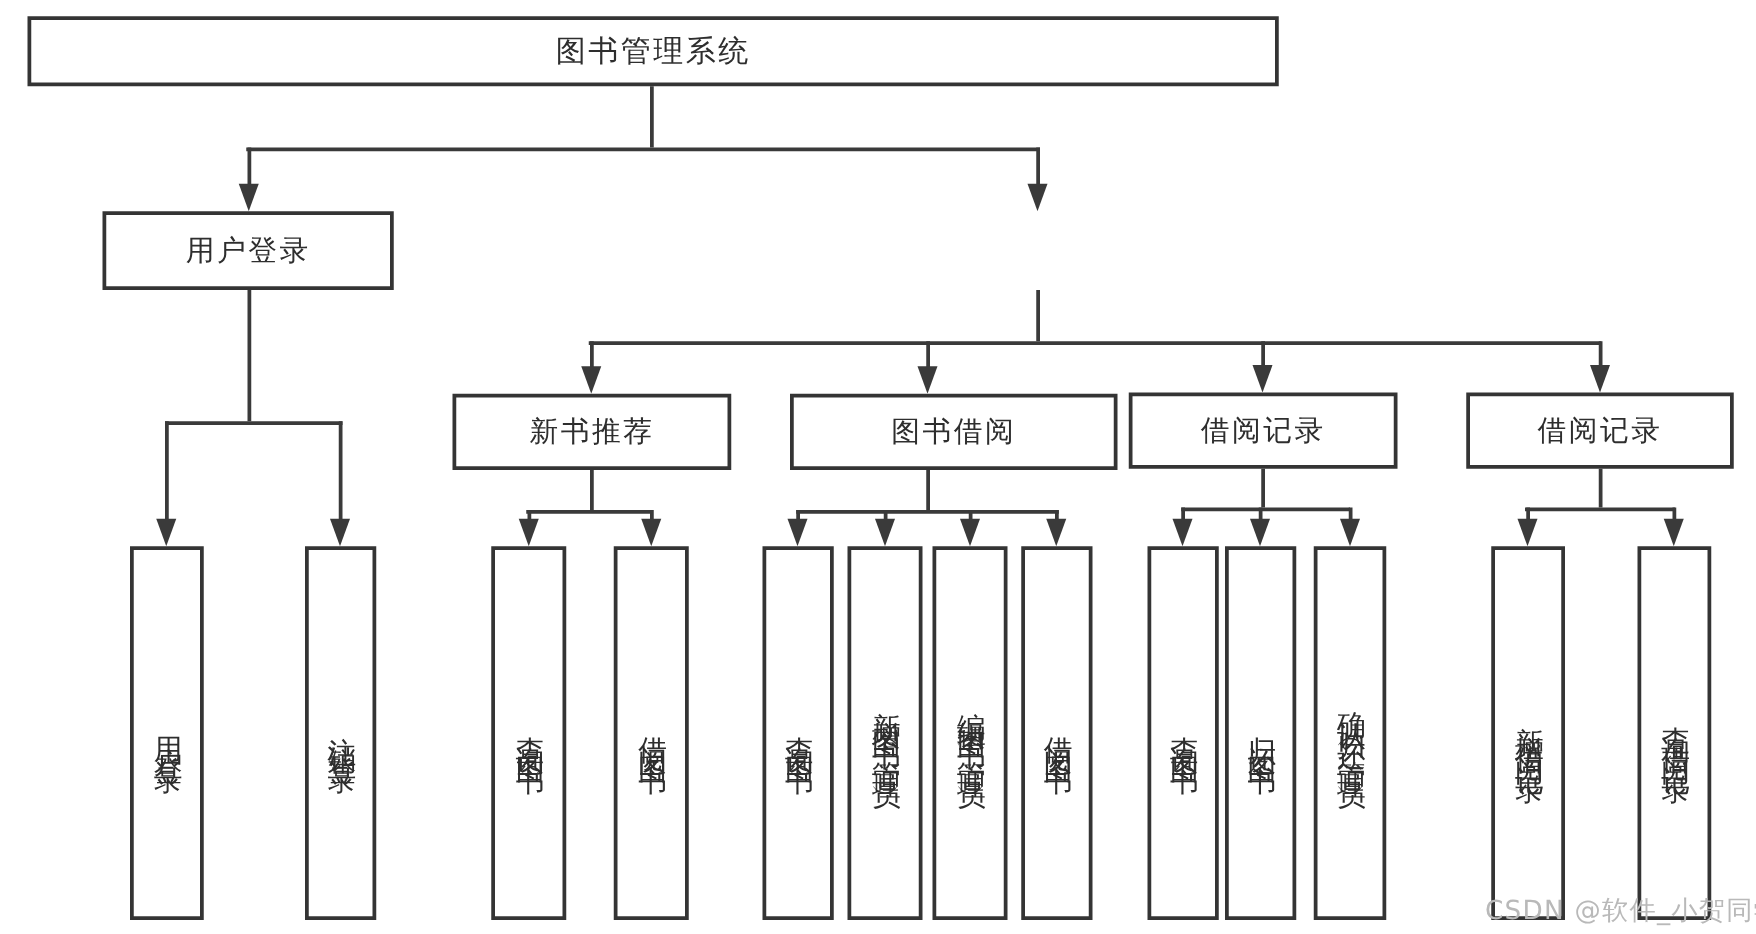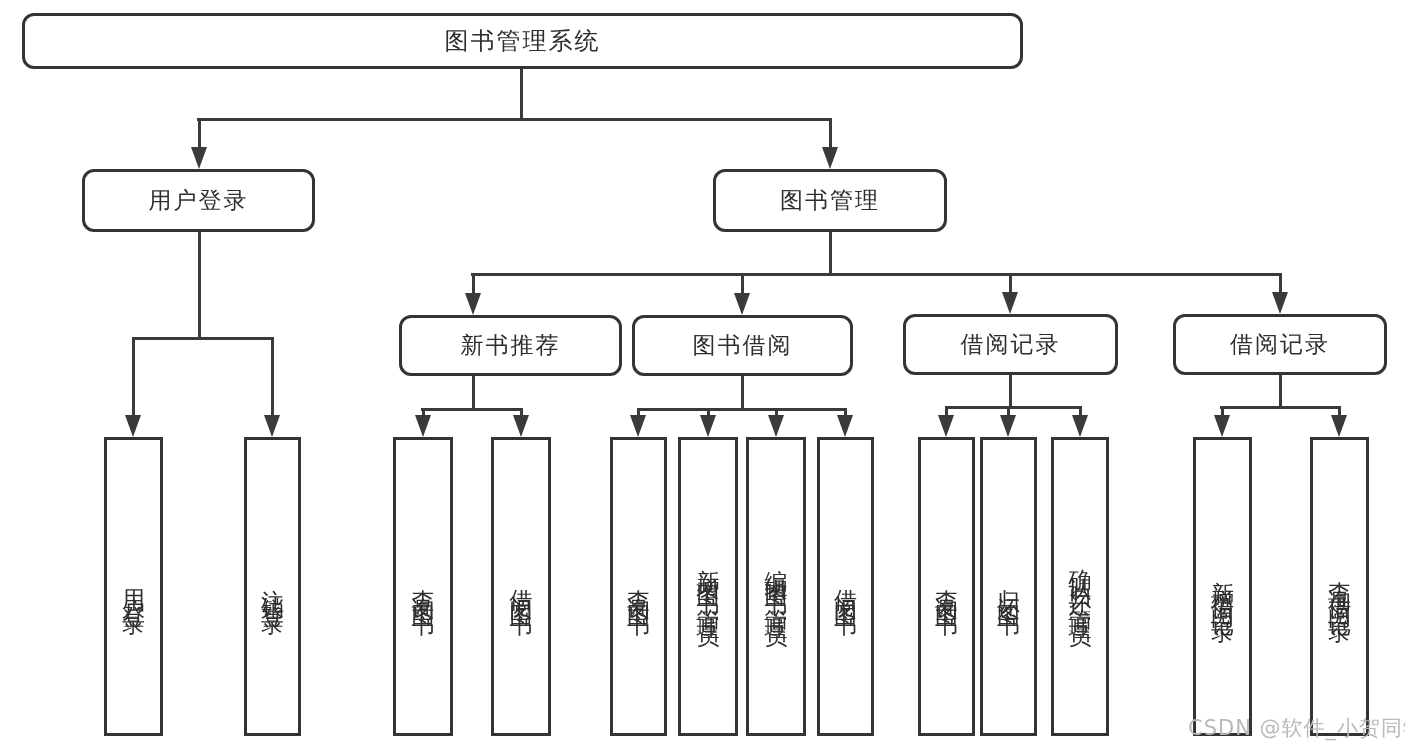--- a/index.html
+++ b/index.html
@@ -6,21 +6,21 @@
     --line:#3a3a3a; --border:#343434; --text:#2e2e2e;
     --watermark:#b9b9b9; --background:#ffffff;
   }
   *{margin:0;padding:0;box-sizing:border-box;}
   html,body{background:var(--background);}
   body{font-family:"DejaVu Sans","Liberation Sans",sans-serif;color:var(--text);}
   #canvas{position:relative;width:1405px;height:747px;background:var(--background);overflow:hidden;}
 
   .box{position:absolute;background:#fff;border:3px solid var(--border);
        display:flex;align-items:center;justify-content:center;}
-  .box.h{font-size:23px;letter-spacing:2px;border-radius:12px;}
+  .box.h{font-size:23px;letter-spacing:2px;}
   .box.root{font-size:24px;}
   .box.v span{writing-mode:vertical-rl;font-size:23px;letter-spacing:8px;line-height:1.0;}
 
   .hline,.vline{position:absolute;background:var(--line);}
   .hline{height:3px;}
   .vline{width:3px;}
 
   .arr{position:absolute;width:17px;}
   .arr::before{content:"";position:absolute;left:7px;top:0;bottom:20px;width:3px;background:var(--line);}
   .arr::after{content:"";position:absolute;left:0;bottom:0;width:0;height:0;
@@ -40,40 +40,37 @@
   </div>
 
   <div class="vline" style="left:520px;top:69px;height:49px;"></div>
   <div class="hline" style="left:197px;top:118px;width:635px;"></div>
   <div class="arr" style="left:190.5px;top:118px;height:51px;"></div>
   <div class="arr" style="left:821.5px;top:118px;height:51px;"></div>
 
   <div class="box h" style="left:82px;top:169px;width:233px;height:63px;">
     <span>用户登录</span>
   </div>
-  <div class="box h" style="left:713px;top:169px;width:234px;height:63px;">
-    <span>图书管理</span>
-  </div>
 
   <div class="vline" style="left:198px;top:232px;height:105px;"></div>
   <div class="hline" style="left:132px;top:337px;width:142px;"></div>
   <div class="arr" style="left:125px;top:337px;height:100px;"></div>
   <div class="arr" style="left:264px;top:337px;height:100px;"></div>
 
   <div class="vline" style="left:829px;top:232px;height:41px;"></div>
   <div class="hline" style="left:471px;top:273px;width:810px;"></div>
   <div class="arr" style="left:464.5px;top:273px;height:42px;"></div>
   <div class="arr" style="left:733.5px;top:273px;height:42px;"></div>
   <div class="arr" style="left:1001.5px;top:273px;height:41px;"></div>
   <div class="arr" style="left:1271.5px;top:273px;height:41px;"></div>
 
-  <div class="box h" style="left:362px;top:315px;width:223px;height:61px;margin-left:37px;">
+  <div class="box h" style="left:362px;top:315px;width:223px;height:61px;">
     <span>新书推荐</span>
   </div>
-  <div class="box h" style="left:632px;top:315px;width:221px;height:61px;">
+  <div class="box h" style="left:632px;top:315px;width:262px;height:61px;">
     <span>图书借阅</span>
   </div>
   <div class="box h" style="left:903px;top:314px;width:215px;height:61px;">
     <span>借阅记录</span>
   </div>
   <div class="box h" style="left:1173px;top:314px;width:214px;height:61px;">
     <span>借阅记录</span>
   </div>
 
   <div class="vline" style="left:472px;top:376px;height:32px;"></div>

